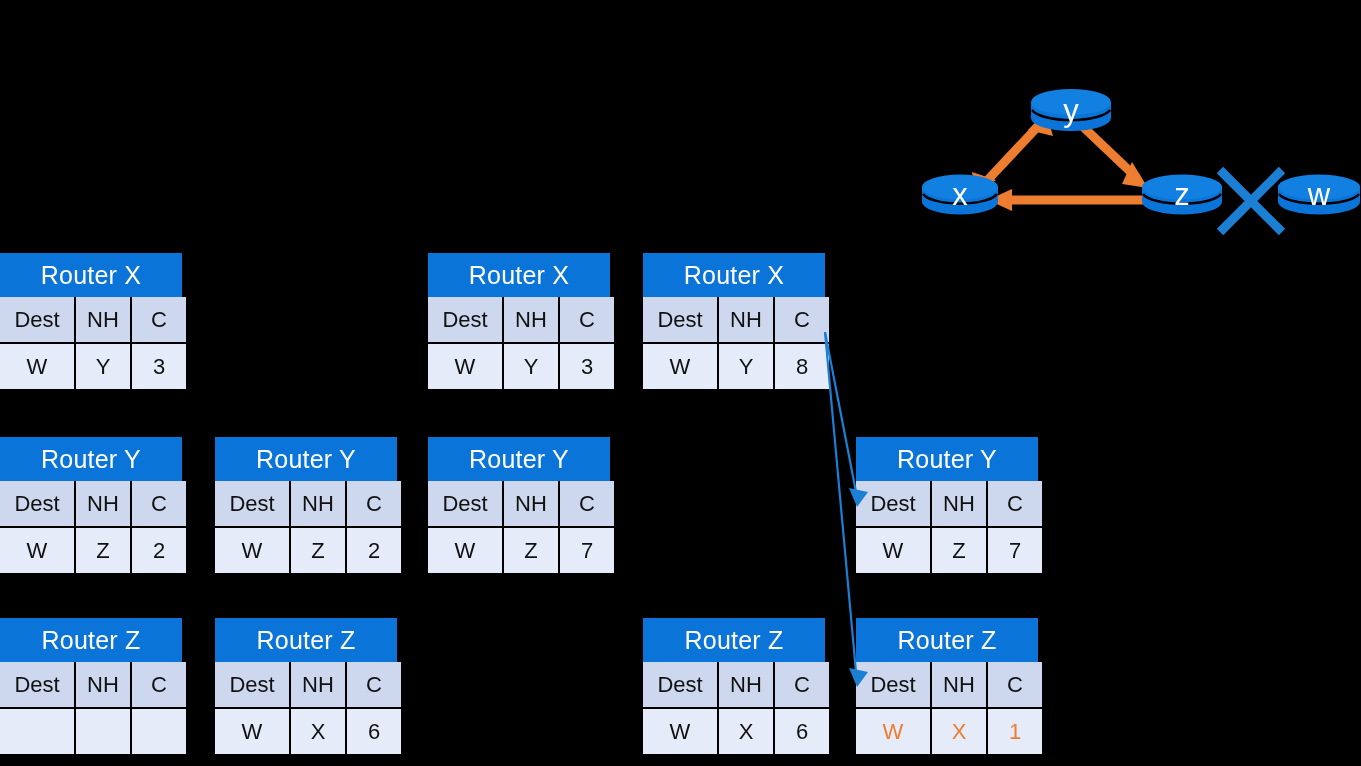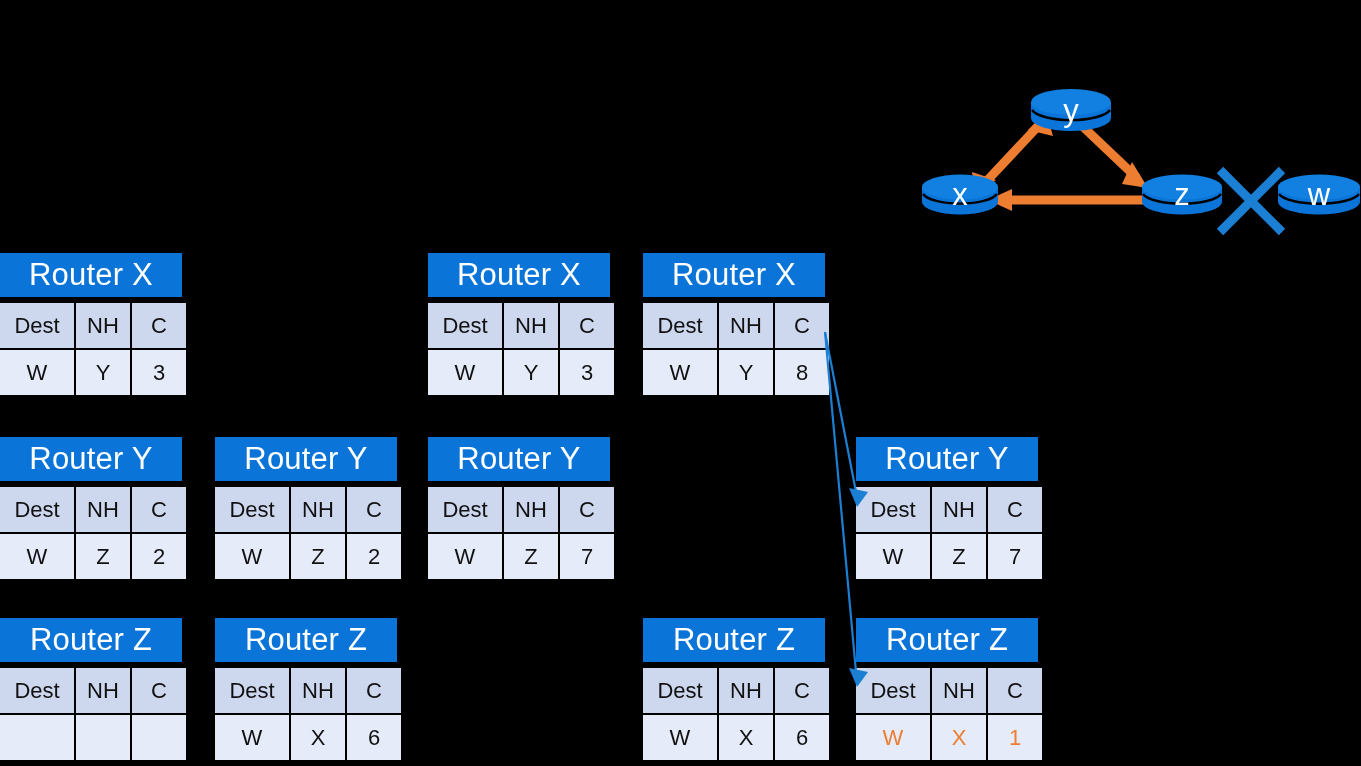--- a/index.html
+++ b/index.html
@@ -3,25 +3,25 @@
 <meta charset="utf-8">
 <style>
   html,body{margin:0;padding:0;background:#000;}
   body{width:1361px;height:766px;position:relative;overflow:hidden;
        font-family:"Liberation Sans","DejaVu Sans",sans-serif;}
 
   
   .rtable{position:absolute;width:182px;background:#000;}
   .rtable .thead{
       background:#0b74d8;color:#ffffff;text-align:center;
-      font-size:31px;line-height:44px;height:44px;
+      font-size:25px;line-height:44px;height:44px;
       letter-spacing:.2px;font-weight:400;
   }
   .rtable .grid{display:grid;grid-template-columns:74px 54px 54px;
-      column-gap:2px;row-gap:2px;margin-top:6px;}
+      column-gap:2px;row-gap:2px;margin-top:0;}
   .rtable .cell{height:45px;line-height:45px;text-align:center;
       font-size:22px;color:#111;}
   .rtable .hcell{background:#cdd8ee;}
   .rtable .dcell{background:#e5ebf8;}
   .rtable .dcell.hl{color:#ed7d31;}
 
   
   #netdiagram{position:absolute;left:900px;top:60px;width:461px;height:200px;}
   .router{position:absolute;}
   .router .disk{position:absolute;left:0;top:0;width:100%;height:100%;}

